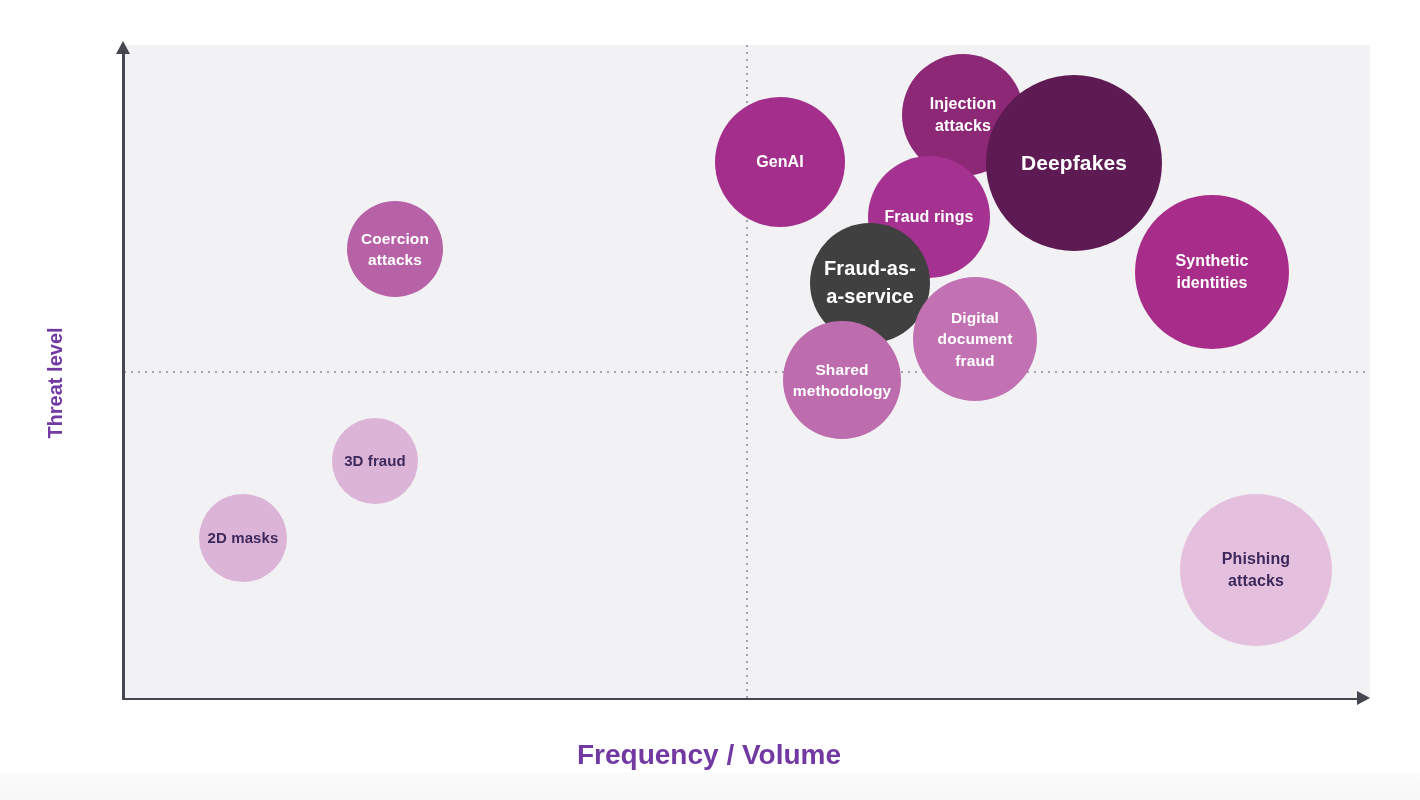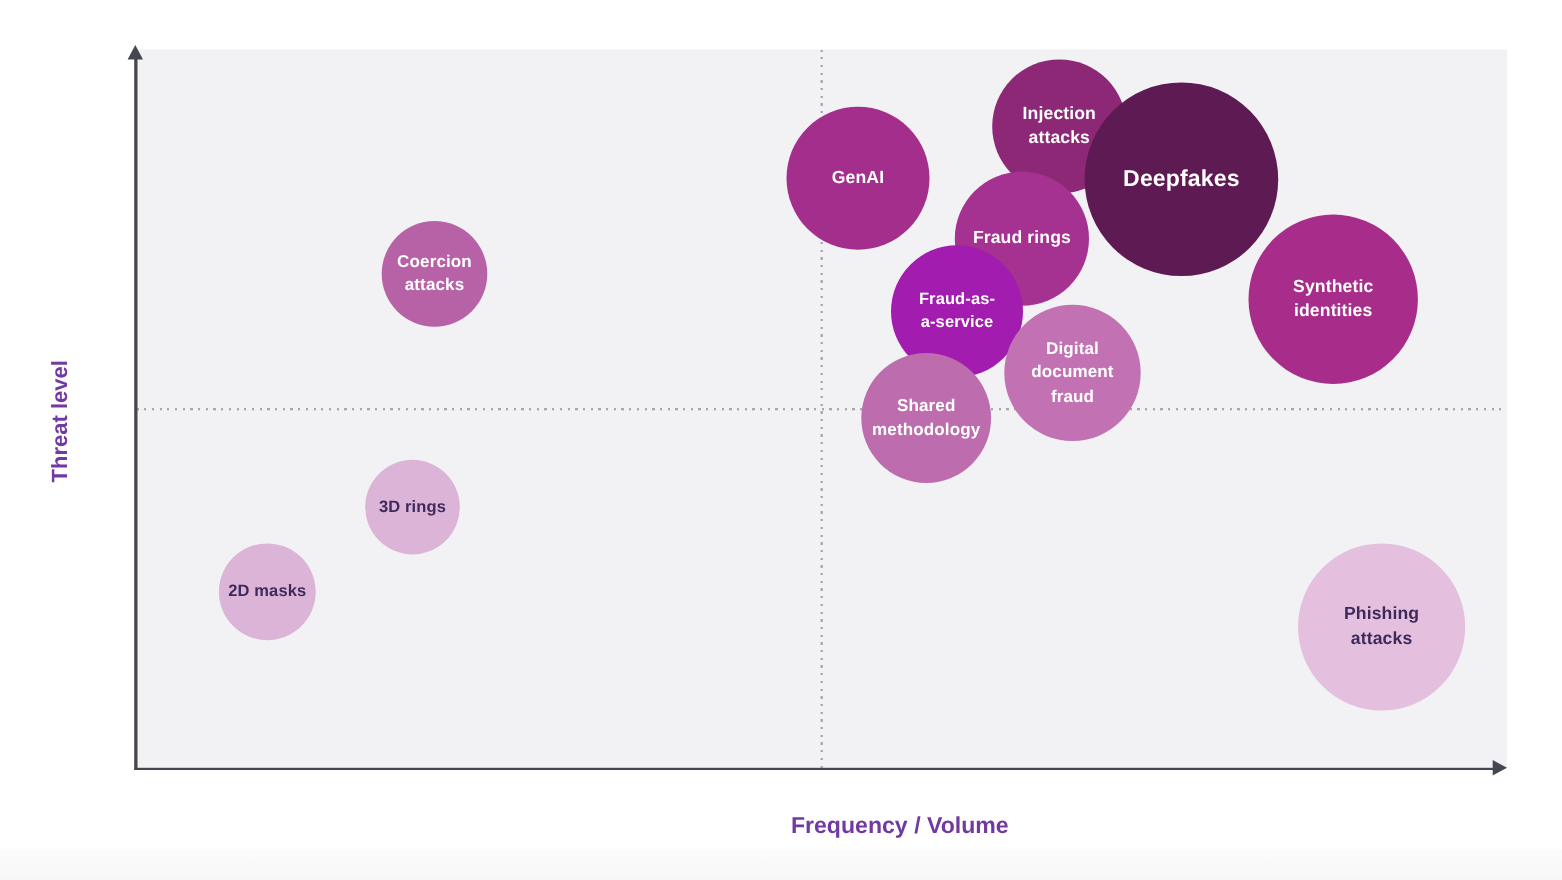--- a/index.html
+++ b/index.html
@@ -25,44 +25,44 @@
   .y-axis{position:absolute;left:122px;top:52px;width:2.5px;height:647px;background:var(--axis);}
   .x-axis{position:absolute;left:122px;top:697.5px;width:1236px;height:2.5px;background:var(--axis);}
   .y-arrow{position:absolute;left:115.5px;top:41px;width:0;height:0;
     border-left:7.5px solid transparent;border-right:7.5px solid transparent;border-bottom:13px solid var(--axis);}
   .x-arrow{position:absolute;left:1357px;top:691px;width:0;height:0;
     border-top:7.5px solid transparent;border-bottom:7.5px solid transparent;border-left:13px solid var(--axis);}
 
   .y-label{position:absolute;left:-60px;top:369px;width:230px;height:28px;
     display:flex;align-items:center;justify-content:center;
     transform:rotate(-90deg);font-size:20px;font-weight:700;color:var(--axis-label);}
-  .x-label{position:absolute;left:577px;top:739px;width:340px;text-align:right;
-    font-size:21px;font-weight:700;color:var(--axis-label);}
+  .x-label{position:absolute;left:577px;top:739px;width:340px;text-align:left;
+    font-size:28px;font-weight:700;color:var(--axis-label);}
 
   .footer-strip{position:absolute;left:0;top:772px;width:100%;height:28px;
     background:linear-gradient(to bottom,#fcfcfc,#f7f7f8);}
 </style>
 </head>
 <body>
 
 <div class="stage">
 
   <div class="plot" id="plot" style="background: rgb(242, 242, 244);">
     <div class="grid-v"></div>
     <div class="grid-h"></div>
     <div id="bubble-layer">
         <div class="bubble" style="left: 223px; top: 156px; width: 96px; height: 96px; background: rgb(183, 97, 167); color: rgb(255, 255, 255); font-size: 15.5px;">Coercion
 attacks</div>
-        <div class="bubble" style="left: 208px; top: 373px; width: 86px; height: 86px; background: rgb(220, 180, 216); color: rgb(62, 41, 92); font-size: 15px;">3D rings</div>
+        <div class="bubble" style="left: 208px; top: 373px; width: 86px; height: 86px; background: rgb(220, 180, 216); color: rgb(62, 41, 92); font-size: 15px;">3D fraud</div>
         <div class="bubble" style="left: 75px; top: 449px; width: 88px; height: 88px; background: rgb(220, 180, 216); color: rgb(62, 41, 92); font-size: 15px;">2D masks</div>
         <div class="bubble" style="left: 591px; top: 52px; width: 130px; height: 130px; background: rgb(164, 46, 140); color: rgb(255, 255, 255); font-size: 16px;">GenAI</div>
         <div class="bubble" style="left: 778px; top: 9px; width: 122px; height: 122px; background: rgb(141, 40, 118); color: rgb(255, 255, 255); font-size: 16px;">Injection
 attacks</div>
         <div class="bubble" style="left: 744px; top: 111px; width: 122px; height: 122px; background: rgb(165, 49, 145); color: rgb(255, 255, 255); font-size: 16px;">Fraud rings</div>
-        <div class="bubble" style="left: 686px; top: 178px; width: 120px; height: 120px; background: #a21caf; color: rgb(255, 255, 255); font-size: 15px;">Fraud-as-
+        <div class="bubble" style="left: 686px; top: 178px; width: 120px; height: 120px; background: #404040; color: rgb(255, 255, 255); font-size: 20px;">Fraud-as-
 a-service</div>
         <div class="bubble" style="left: 789px; top: 232px; width: 124px; height: 124px; background: rgb(194, 114, 179); color: rgb(255, 255, 255); font-size: 15.5px;">Digital
 document
 fraud</div>
         <div class="bubble" style="left: 659px; top: 276px; width: 118px; height: 118px; background: rgb(189, 108, 174); color: rgb(255, 255, 255); font-size: 15.5px;">Shared
 methodology</div>
         <div class="bubble" style="left: 1011px; top: 150px; width: 154px; height: 154px; background: rgb(168, 45, 139); color: rgb(255, 255, 255); font-size: 16px;">Synthetic
 identities</div>
         <div class="bubble" style="left: 862px; top: 30px; width: 176px; height: 176px; background: rgb(94, 26, 82); color: rgb(255, 255, 255); font-size: 21px;">Deepfakes</div>
         <div class="bubble" style="left: 1056px; top: 449px; width: 152px; height: 152px; background: rgb(228, 192, 222); color: rgb(62, 41, 92); font-size: 16px;">Phishing

